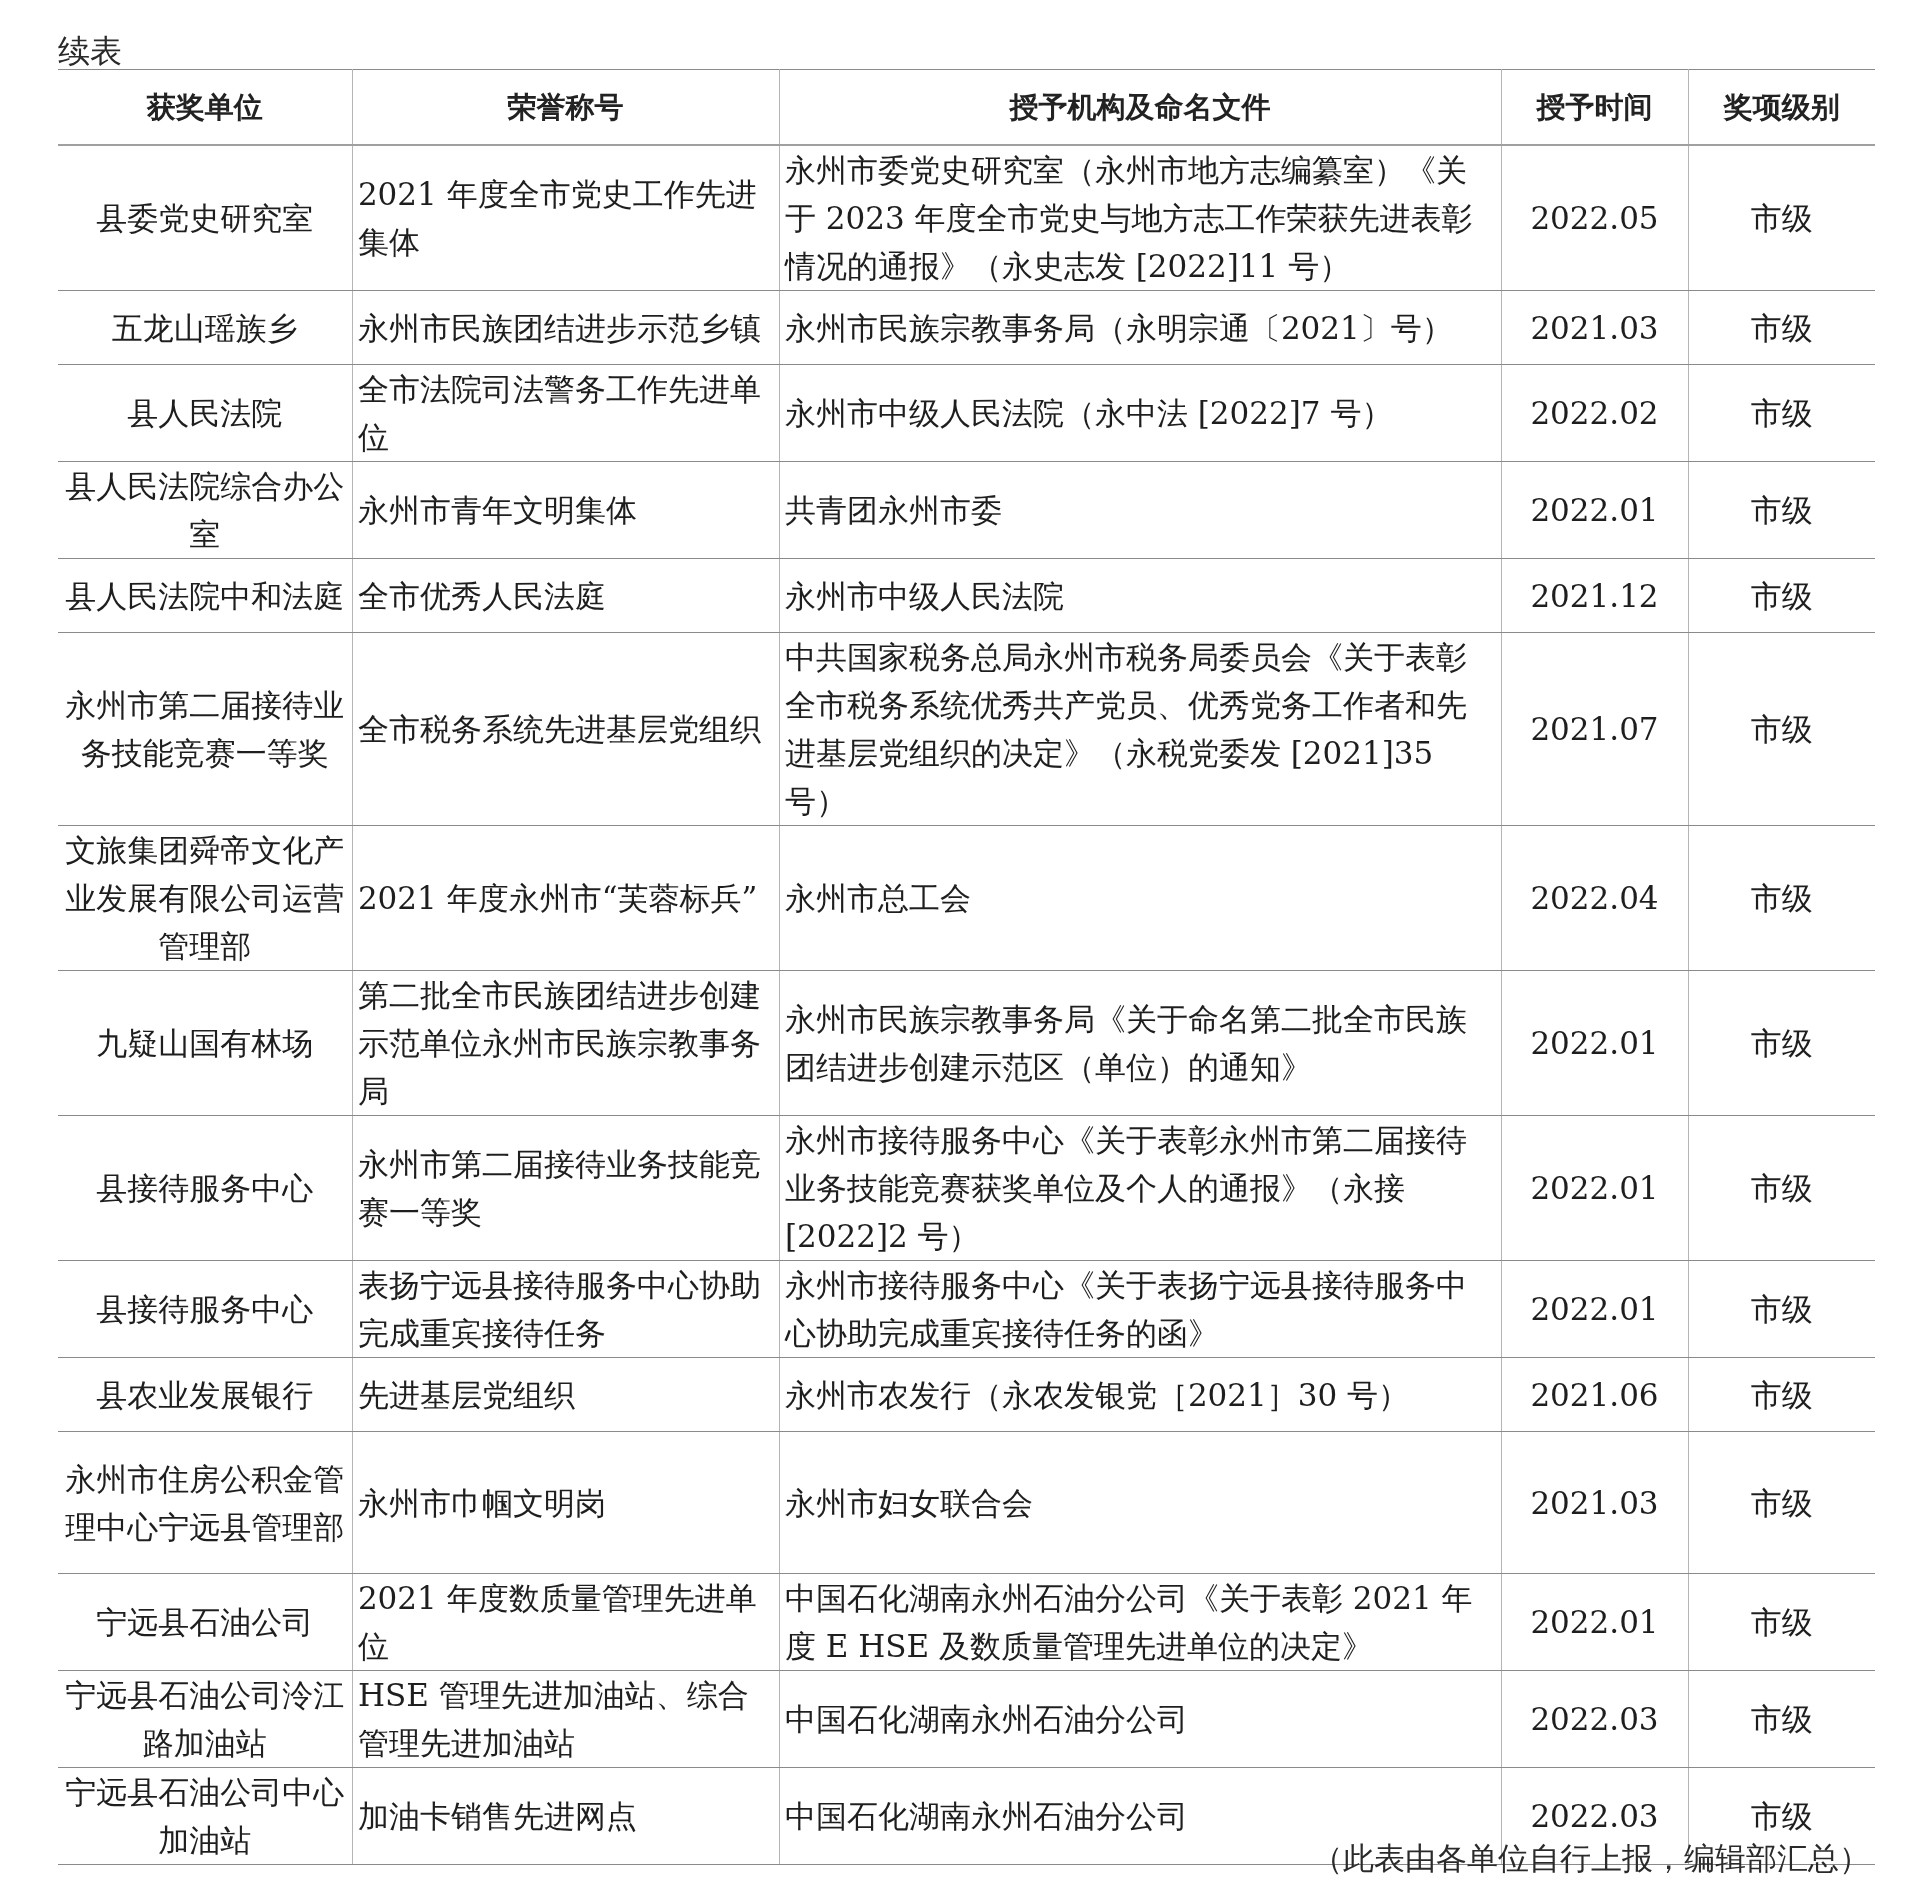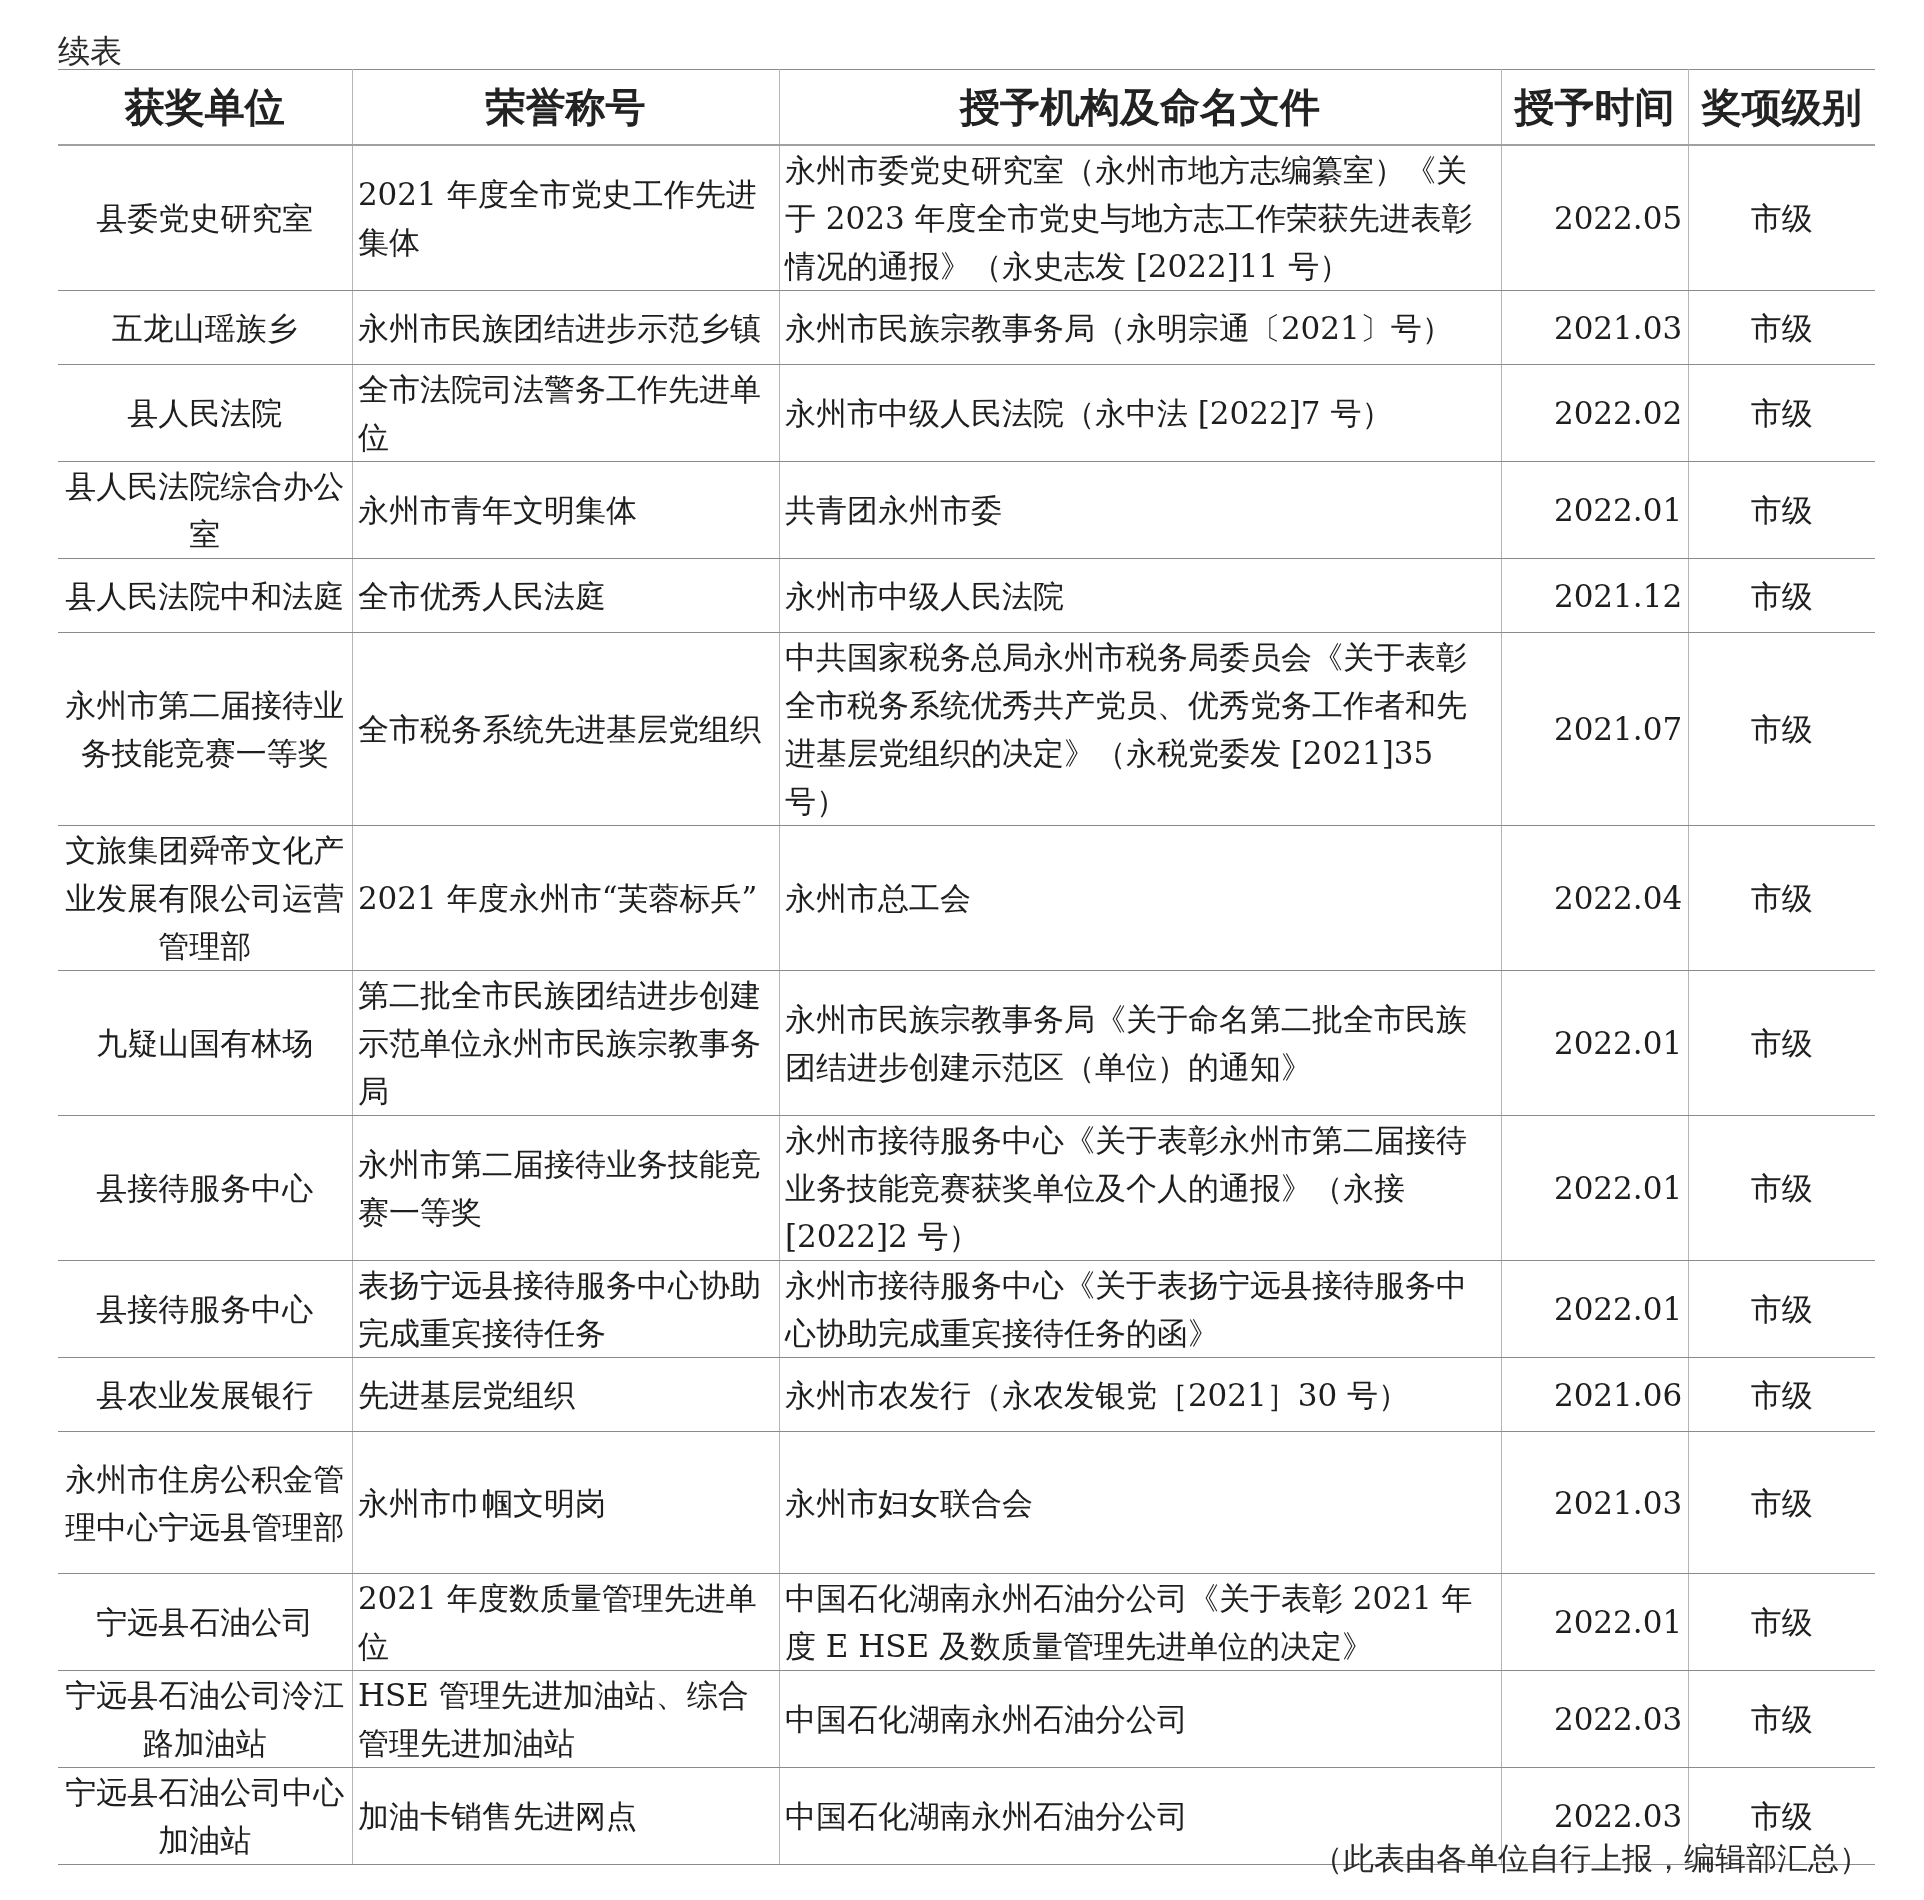--- a/index.html
+++ b/index.html
@@ -23,28 +23,28 @@
     border-right: 0.9px solid #b5b5b5;
     padding: 0 5.4px;
     vertical-align: middle;
     font-size: 31px; line-height: 48px;
     font-weight: normal;
   }
   table.awards tr > *:first-child { border-left: none; }
   table.awards tr > *:last-child { border-right: none; }
   table.awards th {
     font-family: "DejaVu Sans", "Liberation Sans", sans-serif;
-    font-weight: bold; font-size: 40px; color: #222; text-align: center;
+    font-weight: bold; font-size: 29px; color: #222; text-align: center;
     height: 74px;
   }
   table.awards thead tr th { border-bottom: 2.7px solid #a0a0a0; }
   td.unit { text-align: center; padding: 0 3.6px; margin-top: 44px; }
   td.title { text-align: left; }
   td.org { text-align: left; }
-  td.date { text-align: right; margin-top: 16px; }
+  td.date { text-align: center; margin-top: 16px; }
   td.level { text-align: center; }
   .footer-note {
     position: absolute; right: 54px; top: 1838px;
     font-size: 31px; line-height: 40px; color: #2a2a2a;
   }
 </style>
 </head>
 <body>
 
 <div class="caption">续表</div>

